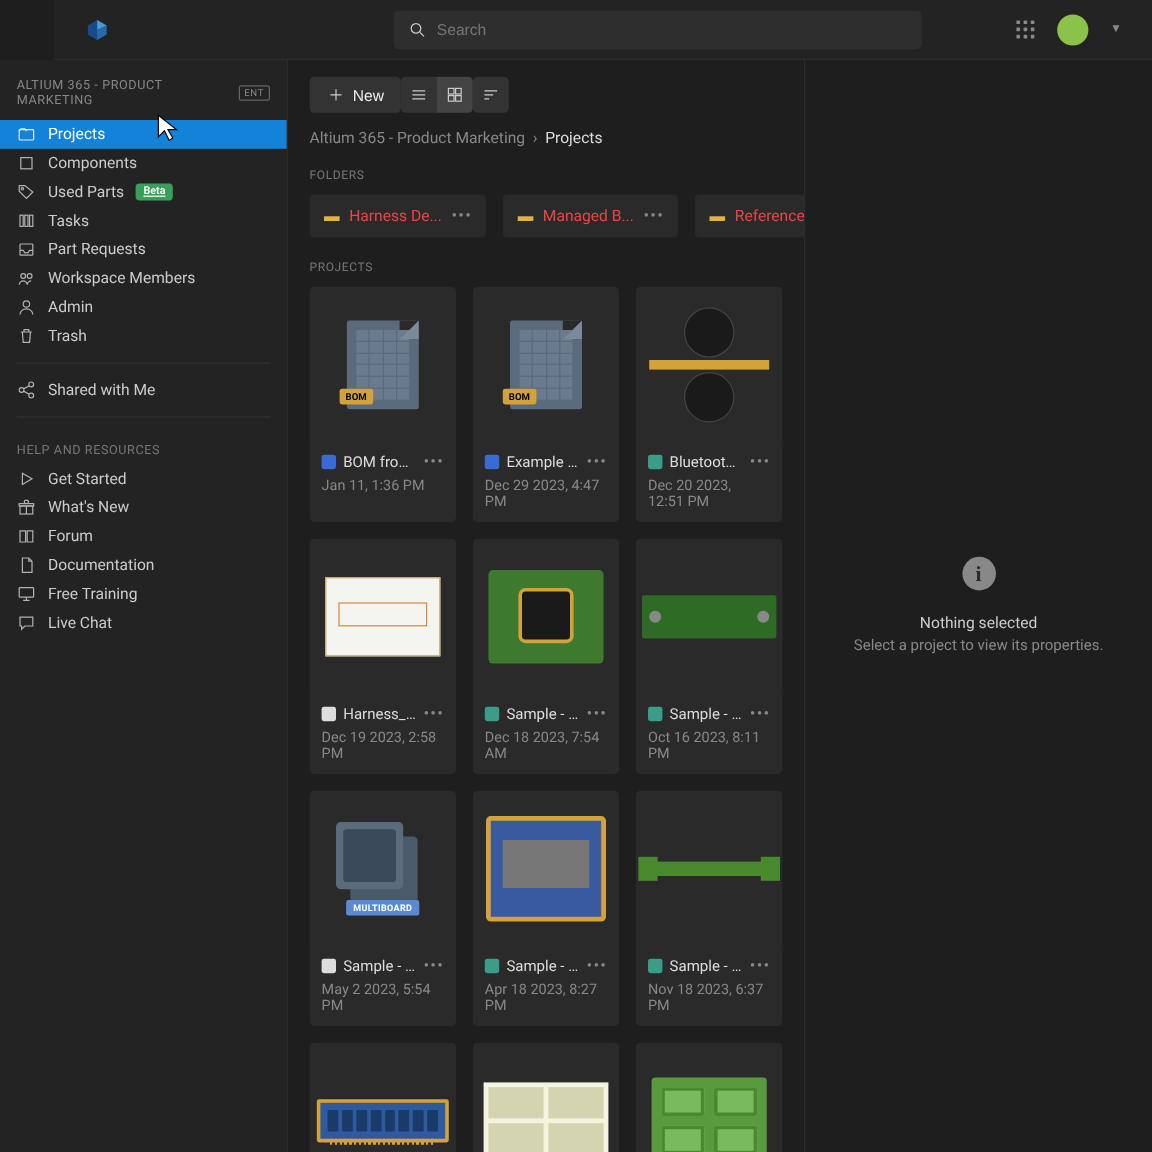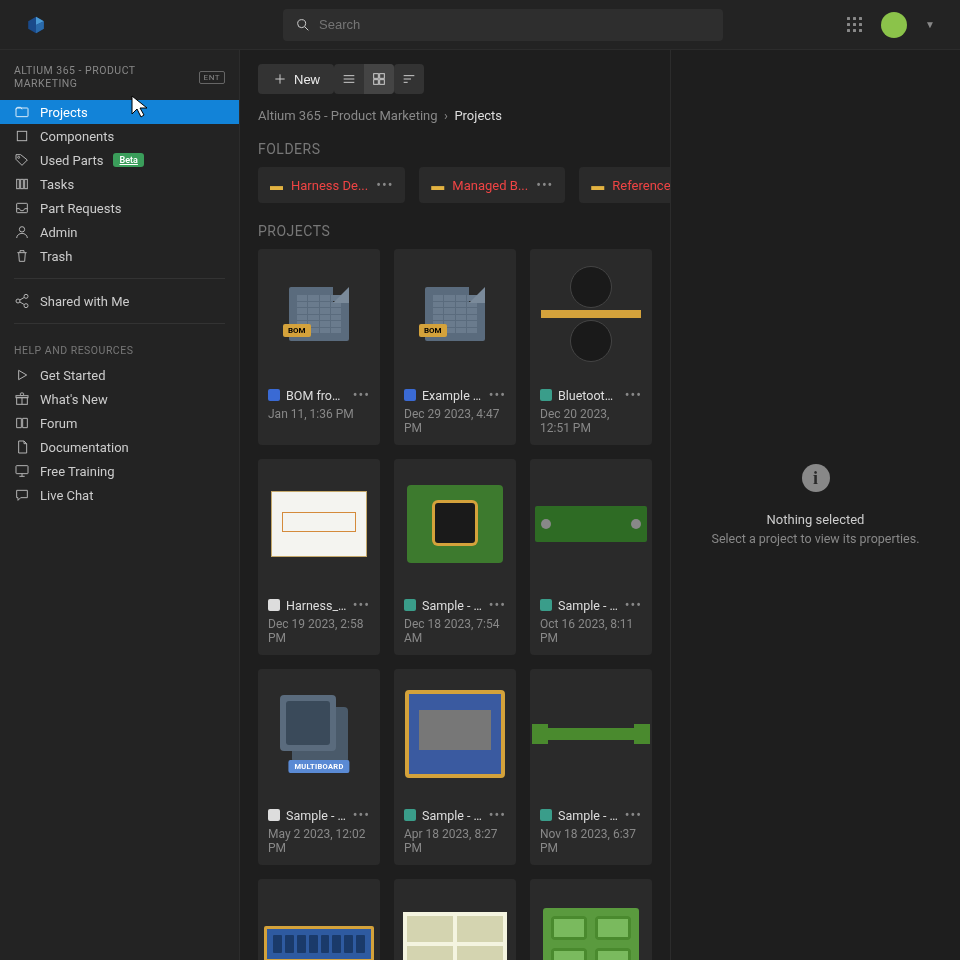--- a/index.html
+++ b/index.html
@@ -13,20 +13,21 @@
   font-size: 13px;
 }
 .topbar {
   height: 50px;
   background: #232323;
   display: flex;
   align-items: center;
   padding: 0 25px;
   gap: 16px;
   border-bottom: 1px solid #2c2c2c;
+  margin-left: 45px;
 }
 .logo {
   width: 22px; height: 22px;
   position: relative;
 }
 .logo svg { width: 100%; height: 100%; }
 .search-wrap {
   margin-left: 220px;
   flex: 0 0 440px;
   background: #2e2e2e;
@@ -142,21 +143,21 @@
 .view-toggle button {
   background: transparent; border: none; color: #bbb;
   width: 30px; height: 30px; cursor: pointer;
   display:flex;align-items:center;justify-content:center;
 }
 .view-toggle button.active { background: #444; color: #fff; }
 .sort-btn { background:#333; border:none;width:30px;height:30px;border-radius:4px;color:#bbb;cursor:pointer;display:flex;align-items:center;justify-content:center; }
 .breadcrumb { font-size: 13px; color: #888; margin-bottom: 18px; }
 .breadcrumb .current { color: #ddd; }
 .section-label {
-  font-size: 14px; letter-spacing: 0.5px; color: #777;
+  font-size: 10px; letter-spacing: 0.5px; color: #777;
   margin-bottom: 10px;
 }
 .folder-row { display: flex; gap: 14px; margin-bottom: 20px; }
 .folder-card {
   flex: 1; background: #2a2a2a; border-radius: 4px;
   padding: 10px 12px; display: flex; align-items: center; gap: 8px;
   font-size: 13px; cursor:pointer;
 }
 .folder-icon { color: #e3b341; font-size: 13px; }
 .folder-name { flex: 1; white-space: nowrap; overflow: hidden; text-overflow: ellipsis; color:#ef4444;}
@@ -190,21 +191,21 @@
   color:#2a2a2a;font-weight:bold;font-family:serif;font-size:18px;
   margin-bottom:20px;
 }
 .details-title { font-size:13px;color:#ccc;margin-bottom:4px; }
 .details-sub { font-size:12.5px;color:#888; }
 .cursor {
   position:absolute; left:130px; top:94px; pointer-events:none;z-index:100;
 }
 
 .bom-doc {
-  width:60px;height:54px;background:#5a6b7d;position:relative;
+  width:60px;height:74px;background:#5a6b7d;position:relative;
   border-radius:2px;
 }
 .bom-doc::before{content:"";position:absolute;top:0;right:0;width:16px;height:16px;background:#2a2a2a;}
 .bom-doc::after{content:"";position:absolute;top:0;right:0;border-style:solid;border-width:0 0 16px 16px;border-color:transparent transparent #7a8a9a transparent;}
 .bom-doc .grid{position:absolute;inset:8px;display:grid;grid-template-columns:repeat(4,1fr);grid-template-rows:repeat(6,1fr);gap:1px;}
 .bom-doc .grid span{background:#6a7b8d;}
 .bom-badge{position:absolute;bottom:4px;left:-6px;background:#d4a23b;color:#000;font-size:8px;font-weight:700;padding:2px 5px;border-radius:2px;}
 .pcb {
   width:96px; height:78px; border-radius:4px; position:relative;
 }
@@ -328,20 +329,30 @@
             <svg class="i" viewBox="0 0 24 24">
               <path d="M4 13h4l2 3h4l2-3h4"></path>
               <rect x="4" y="5" width="16" height="14" rx="1"></rect>
             </svg>
           </span>
           <span>Part Requests</span>
         </div>
         <div class="nav-item">
           <span class="icon">
             <svg class="i" viewBox="0 0 24 24">
+              <circle cx="8" cy="9" r="3"></circle>
+              <circle cx="16" cy="9" r="3"></circle>
+              <path d="M3 20c0-3 3-5 5-5s5 2 5 5M13 20c0-3 3-5 5-5"></path>
+            </svg>
+          </span>
+          <span>Workspace Members</span>
+        </div>
+        <div class="nav-item">
+          <span class="icon">
+            <svg class="i" viewBox="0 0 24 24">
               <circle cx="12" cy="8" r="4"></circle>
               <path d="M4 21c0-4 4-7 8-7s8 3 8 7"></path>
             </svg>
           </span>
           <span>Admin</span>
         </div>
         <div class="nav-item">
           <span class="icon">
             <svg class="i" viewBox="0 0 24 24">
               <path d="M5 7h14M9 7V4h6v3M7 7l1 13h8l1-13"></path>
@@ -625,21 +636,21 @@
                 <div class="mb-chip"></div>
                 <div class="mb-label">MULTIBOARD</div>
               </div>
             </div>
             <div class="card-meta">
               <div class="card-title-row">
                 <span class="file-icon fi-doc"></span>
                 <span class="card-title">Sample - Ka...</span>
                 <span class="more-dots">•••</span>
               </div>
-              <div class="card-date">May 2 2023, 12:02 PM</div>
+              <div class="card-date">May 2 2023, 5:54 PM</div>
             </div>
           </div>
           <div class="project-card">
             <div class="thumb">
               <div class="pcb blue-gold">
                 <div class="rect"></div>
               </div>
             </div>
             <div class="card-meta">
               <div class="card-title-row">

